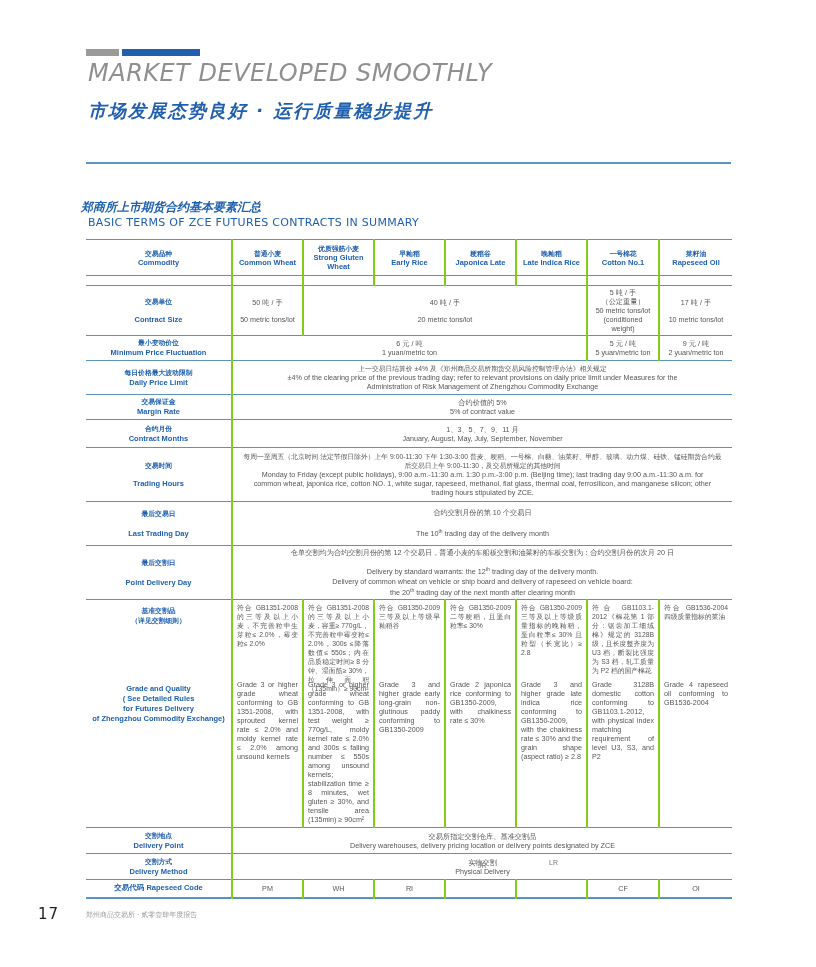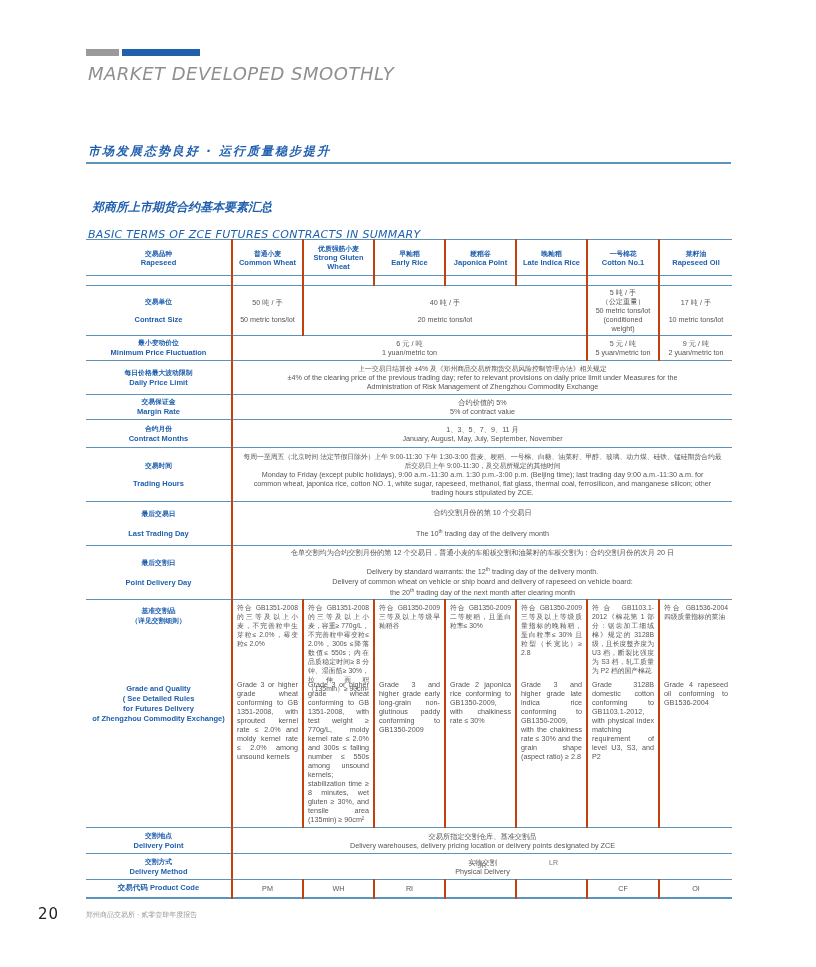--- a/index.html
+++ b/index.html
@@ -1,27 +1,27 @@
 <!DOCTYPE html>
 <html><head>
 <meta charset="utf-8">
 <style>
   html, body { margin:0; padding:0; background:#ffffff; }
   body { width:816px; height:967px; position:relative; overflow:hidden; font-family:"Liberation Sans", "DejaVu Sans", sans-serif; color:#4a4a4a; }
   .topbar { position:absolute; left:86px; top:49px; height:7px; width:114px; }
   .topbar .gray { position:absolute; left:0; top:0; width:33px; height:7px; background:#9a9a9a; }
   .topbar .blue { position:absolute; left:36px; top:0; width:78px; height:7px; background:#1f5fae; }
-  .head-en { position:absolute; left:88px; top:64px; font-family:"DejaVu Sans", sans-serif; font-style:italic; font-size:18px; line-height:19px; color:#8f8f8f; letter-spacing:0.5px; }
-  .head-cn { position:absolute; left:88px; top:100px; font-family:"DejaVu Sans", sans-serif; font-style:italic; font-weight:bold; font-size:12px; line-height:22px; color:#1f5fae; letter-spacing:2px;margin-top:40px; }
+  .head-en { position:absolute; left:88px; top:64px; font-family:"DejaVu Sans", sans-serif; font-style:italic; font-size:24px; line-height:19px; color:#8f8f8f; letter-spacing:0.5px; }
+  .head-cn { position:absolute; left:88px; top:100px; font-family:"DejaVu Sans", sans-serif; font-style:italic; font-weight:bold; font-size:18px; line-height:22px; color:#1f5fae; letter-spacing:2px; }
   .rule-top { position:absolute; left:86px; top:162px; width:645px; height:2px; background:#5b93bb; }
-  .sec-cn { position:absolute; left:92px; top:199px; font-family:"DejaVu Sans", sans-serif; font-style:italic; font-weight:bold; font-size:12px; color:#1f5fae; }
-  .sec-en { position:absolute; left:88px; top:228px; font-family:"DejaVu Sans", sans-serif; font-style:italic; font-size:11px; color:#1f5fae; letter-spacing:0.3px; }
+  .sec-cn { position:absolute; left:81px; top:199px; font-family:"DejaVu Sans", sans-serif; font-style:italic; font-weight:bold; font-size:12px; color:#1f5fae; }
+  .sec-en { position:absolute; left:88px; top:216px; font-family:"DejaVu Sans", sans-serif; font-size:11px; color:#1f5fae; letter-spacing:0.3px; }
 
   table.terms { position:absolute; left:86px; top:239px; width:646px; border-collapse:collapse; table-layout:fixed; font-size:7.2px; line-height:9px; color:#555; }
-  table.terms td { vertical-align:middle; text-align:center; padding:2px 3px; border-left:2px solid #c2410c; }
+  table.terms td { vertical-align:middle; text-align:center; padding:2px 3px; border-left:2px solid #84cc16; }
   table.terms td:first-child { border-left:none; }
   table.terms tr { border-bottom:1.5px solid #5b93bb; }
   table.terms tr.first { border-top:1.5px solid #5b93bb; }
   .lbl { color:#1f5fae; font-weight:bold; font-size:7.5px; line-height:10px; }
   .hdr { color:#1f5fae; font-weight:bold; font-size:7.5px; line-height:9px; }
   .cn { font-size:6.8px; }
   .just { text-align:justify !important; vertical-align:top !important; padding:3px 4px !important; }
   .gap { height:10px; }
   .footer-num { position:absolute; left:38px; top:905px; font-family:"DejaVu Sans", sans-serif; font-size:15px; color:#222; letter-spacing:1px; }
   .footer-txt { position:absolute; left:86px; top:910px; font-size:7px; color:#999; }
@@ -52,37 +52,37 @@
       <col style="width:71px">
       <col style="width:71px">
       <col style="width:71px">
       <col style="width:72px">
       <col style="width:73px">
   </colgroup>
   <tbody>
       <tr class="first" style="height:36px">
     <td class="hdr">
           <div class="cn">交易品种</div>
-          <div>Rapeseed</div>
+          <div>Commodity</div>
         </td>
     <td class="hdr">
           <div class="cn">普通小麦</div>
           <div>Common Wheat</div>
         </td>
     <td class="hdr">
           <div class="cn">优质强筋小麦</div>
           <div>Strong Gluten Wheat</div>
         </td>
     <td class="hdr">
           <div class="cn">早籼稻</div>
           <div>Early Rice</div>
         </td>
     <td class="hdr">
           <div class="cn">粳稻谷</div>
-          <div>Japonica Point</div>
+          <div>Japonica Late</div>
         </td>
     <td class="hdr">
           <div class="cn">晚籼稻</div>
           <div>Late Indica Rice</div>
         </td>
     <td class="hdr">
           <div class="cn">一号棉花</div>
           <div>Cotton No.1</div>
         </td>
     <td class="hdr">
@@ -278,29 +278,29 @@
           <div class="cn">交割方式</div>
           <div>Delivery Method</div>
         </td>
     <td colspan="7">
           <div>实物交割</div>
           <div>Physical Delivery</div>
         </td>
   </tr>
 
   <tr style="height:18px; border-bottom:2.5px solid #5b93bb">
-    <td class="lbl">交易代码 Product Code</td>
+    <td class="lbl">交易代码 Rapeseed Code</td>
     <td>PM</td>
     <td>WH</td>
     <td>RI</td>
     <td></td>
     <td></td>
     <td>CF</td>
     <td>OI</td>
   </tr>
 </tbody>
   </table>
 
 <div class="stray" style="left:478px; top:862px">JR</div>
 <div class="stray" style="left:549px; top:859px">LR</div>
 
-<div class="footer-num">20</div>
+<div class="footer-num">17</div>
 <div class="footer-txt">郑州商品交易所 · 贰零壹肆年度报告</div>
 
 </body></html>

